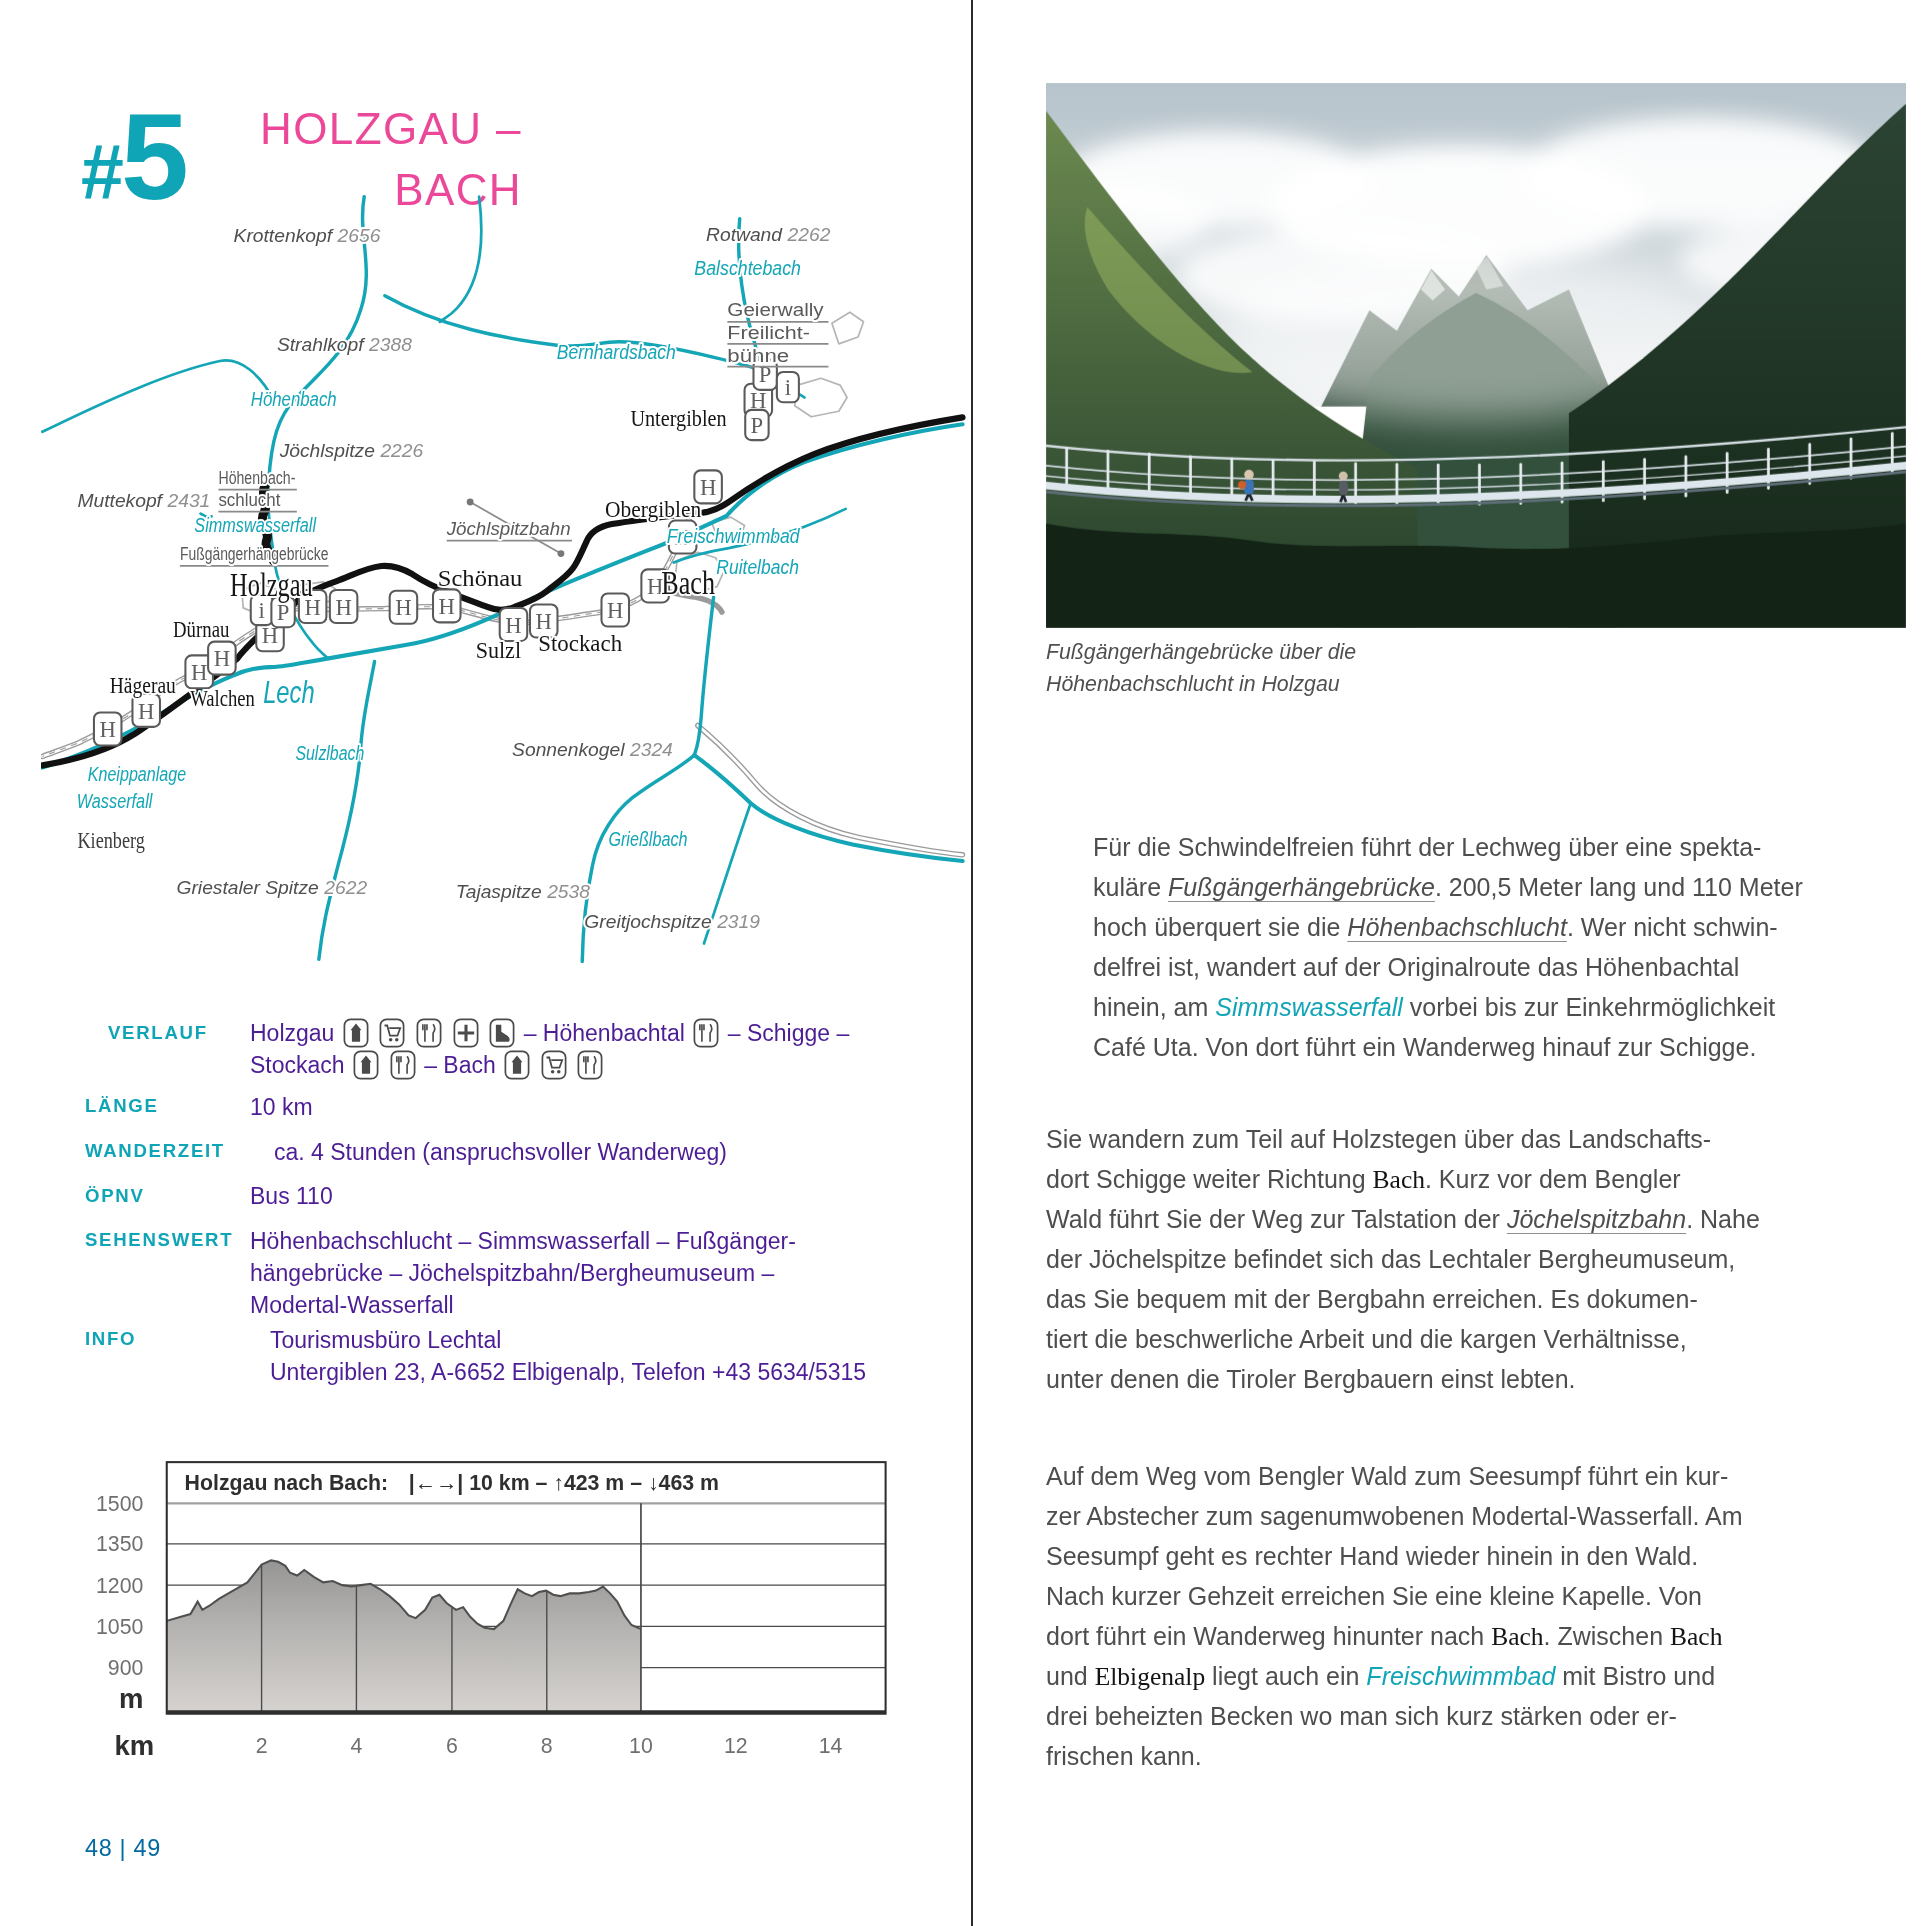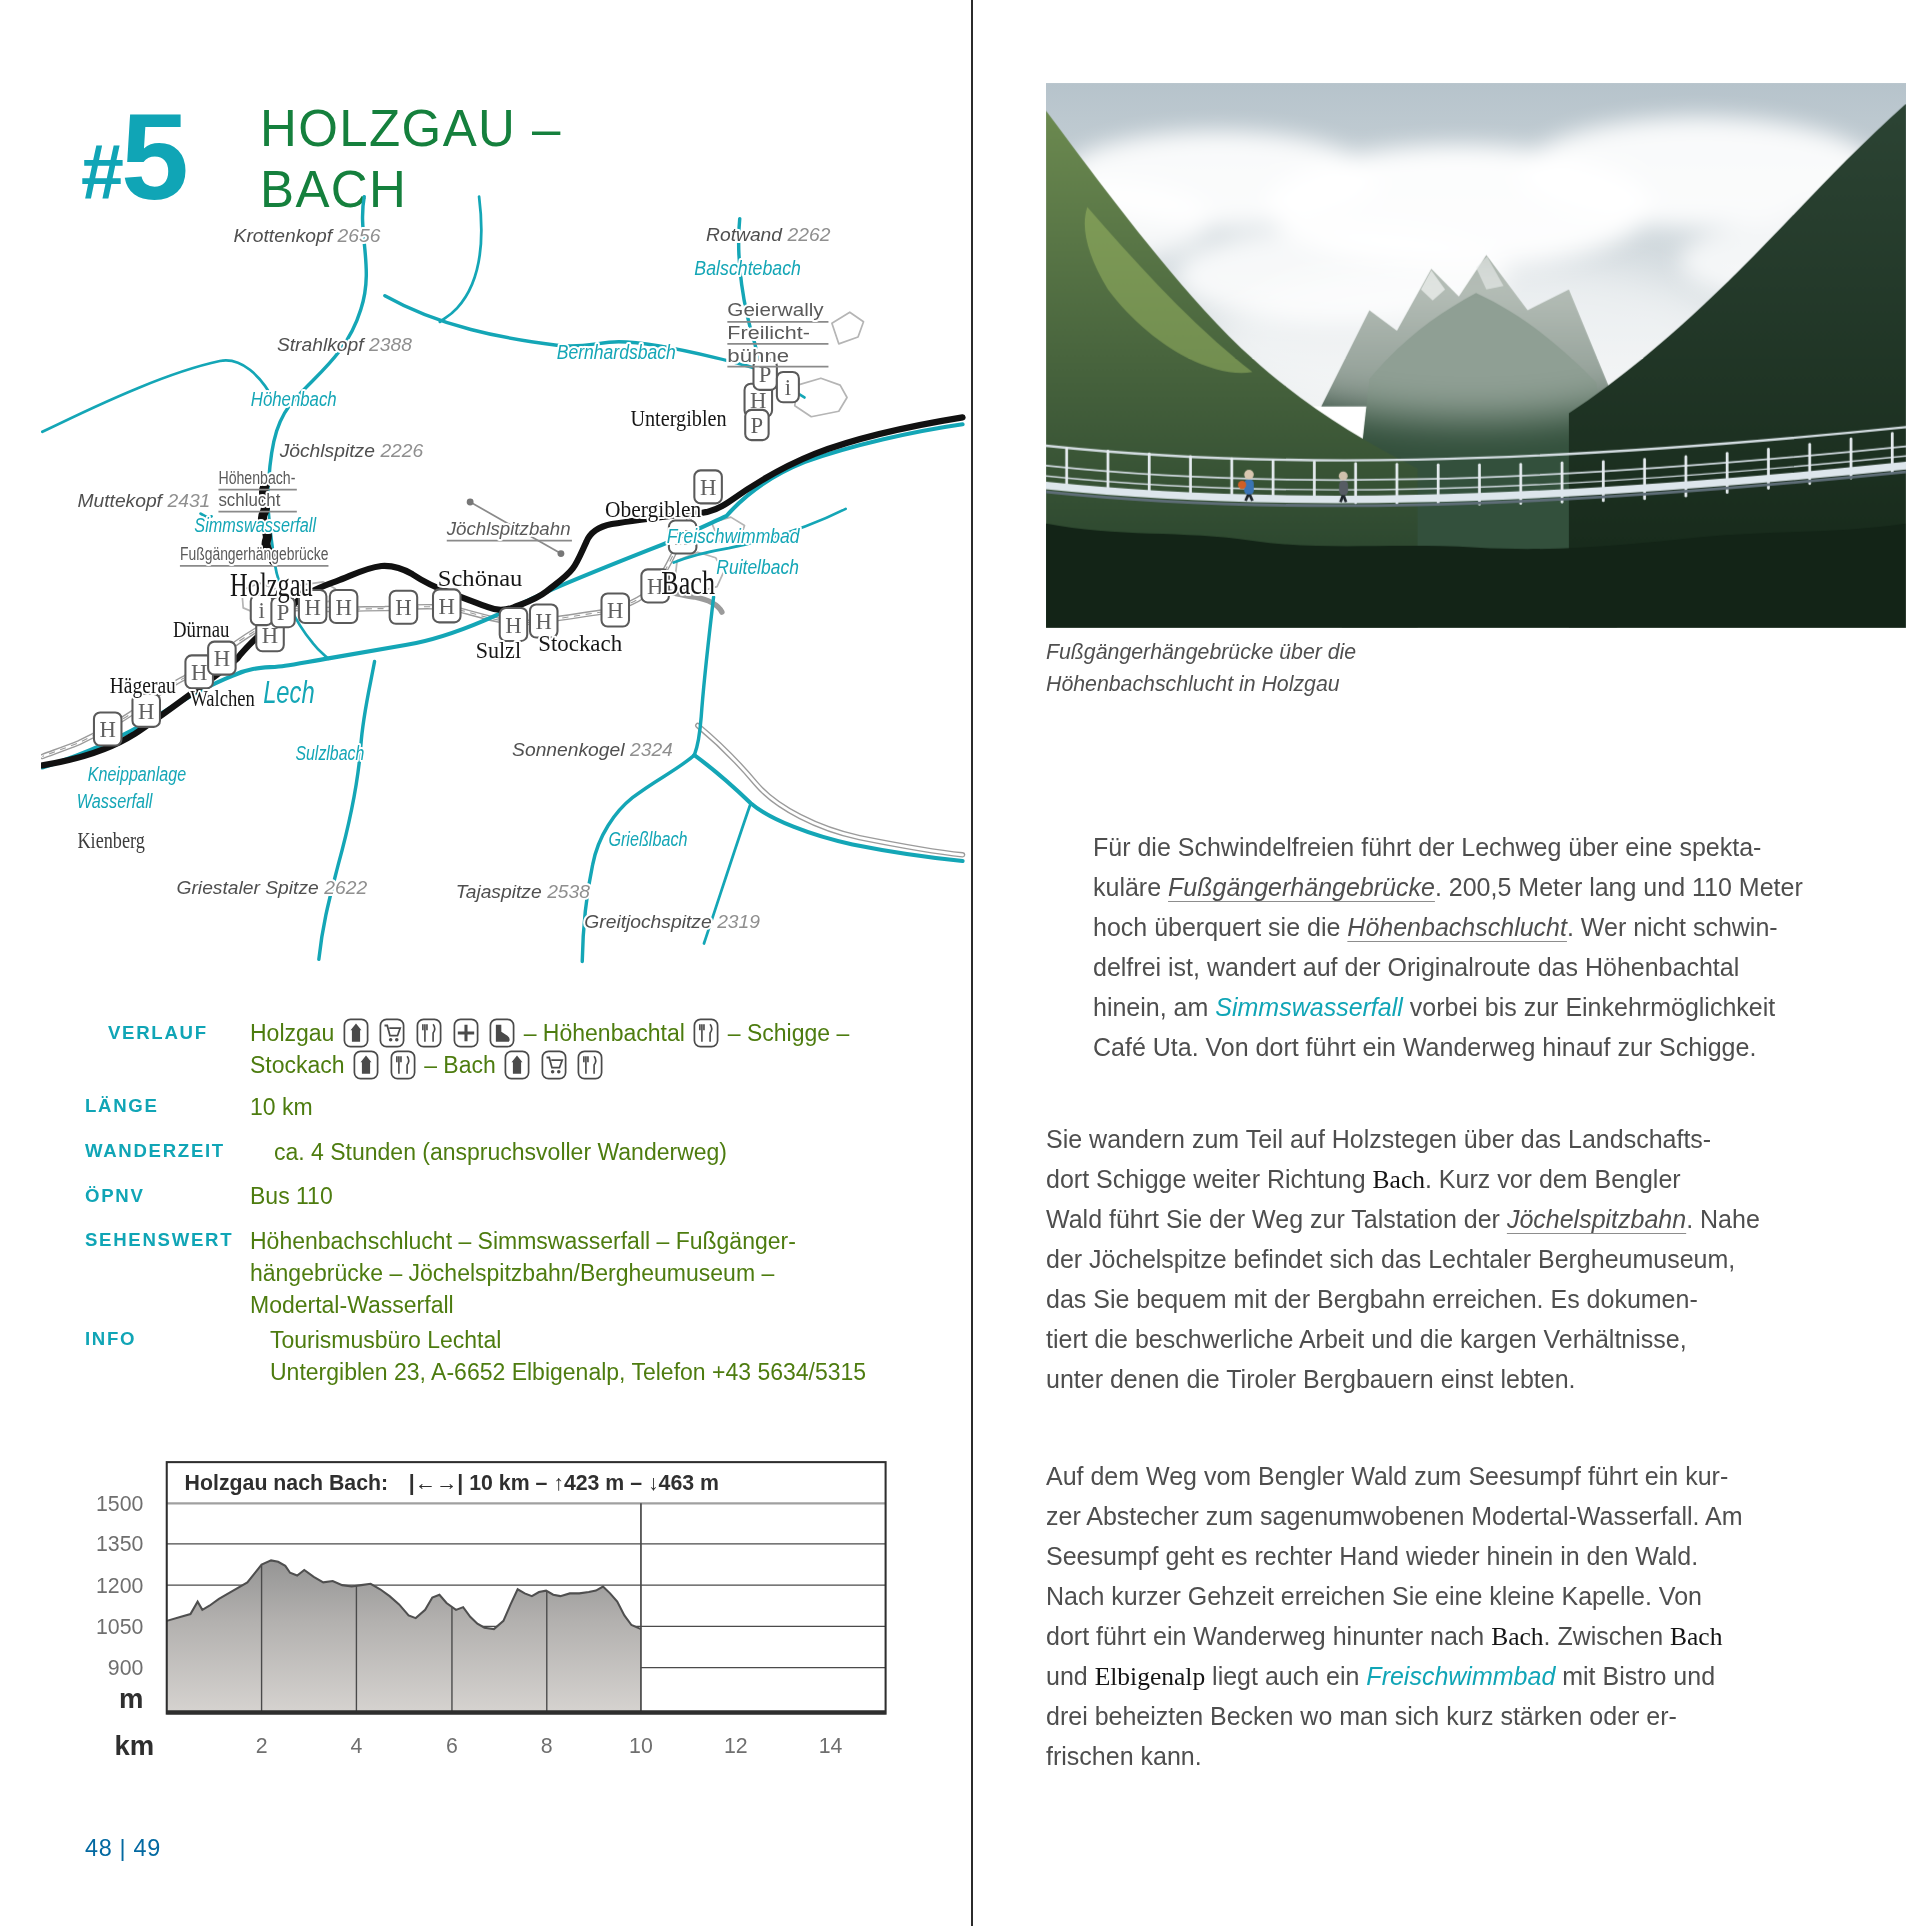--- a/index.html
+++ b/index.html
@@ -4,39 +4,39 @@
 <style>
   * { margin:0; padding:0; box-sizing:border-box; }
   html,body { width:1926px; height:1926px; }
   body { position:relative; background:#ffffff; font-family:"Liberation Sans",sans-serif; color:#4a4a4a; overflow:hidden; }
   .abs { position:absolute; }
 
   
   .route-num { left:81px; top:116px; display:flex; align-items:baseline; color:#10a5b6; font-weight:bold; }
   .route-num .hash { font-size:77px; letter-spacing:-2.8px; }
   .route-num .num  { font-size:122px; line-height:83px; letter-spacing:-4.1px; }
-  .route-title { left:260px; top:98px; font-size:51px; line-height:61px; letter-spacing:1.4px; color:#15803d; }
+  .route-title { left:260px; top:98px; font-size:44px; line-height:61px; letter-spacing:1.4px; color:#ec4899;text-align:right; }
 
   
   text { paint-order:stroke; stroke:#ffffff; stroke-width:6px; stroke-linejoin:round; }
   .t-peak { font-family:"Liberation Sans",sans-serif; font-style:italic; font-size:28px; fill:#4f4f4f; }
   .t-elev { fill:#8f8f8f; }
   .t-river { font-family:"Liberation Sans",sans-serif; font-style:italic; font-size:29px; fill:#14a6b6; }
   .t-river-big { font-size:46px; }
   .t-poi { font-family:"Liberation Sans",sans-serif; font-size:27px; fill:#5a5a5a; }
   .t-poi-i { font-style:italic; }
   .t-town { font-family:"Liberation Serif",serif; font-size:35px; fill:#161616; }
   .t-town-big { font-size:50px; }
   .t-region { fill:#3c3c3c; }
   .ic-letter { font-family:"Liberation Serif",serif; font-size:33px; fill:#5f5f5f; text-anchor:middle; stroke-width:0; }
   .u-line { stroke:#8a8a8a; stroke-width:2.5; }
 
   
   .ilabel { position:absolute; left:85px; font-size:18.6px; font-weight:bold; letter-spacing:1.7px; color:#10a5b6; }
-  .ival { position:absolute; left:250px; font-size:23px; color:#4d7c0f; line-height:32px; white-space:nowrap; }
+  .ival { position:absolute; left:250px; font-size:23px; color:#4c1d95; line-height:32px; white-space:nowrap; }
   .am { display:inline-block; width:26px; height:30px; vertical-align:-6.9px; margin:0 2.1px; }
 
   
   .ch-title { font-family:"Liberation Sans",sans-serif; font-size:31px; fill:#2f2f2f; font-weight:bold; stroke-width:0; }
   .ch-tick { font-family:"Liberation Sans",sans-serif; font-size:31px; fill:#6f6f6f; stroke-width:0; }
   .ch-unit { font-family:"Liberation Sans",sans-serif; font-size:40px; fill:#2f2f2f; font-weight:bold; stroke-width:0; }
 
   
   .divider { left:971px; top:0; width:2.1px; height:1926px; background:#2b2b2b; }
   .caption { left:1046px; top:636px; font-style:italic; font-size:21.3px; line-height:32px; color:#4f4f4f; }

